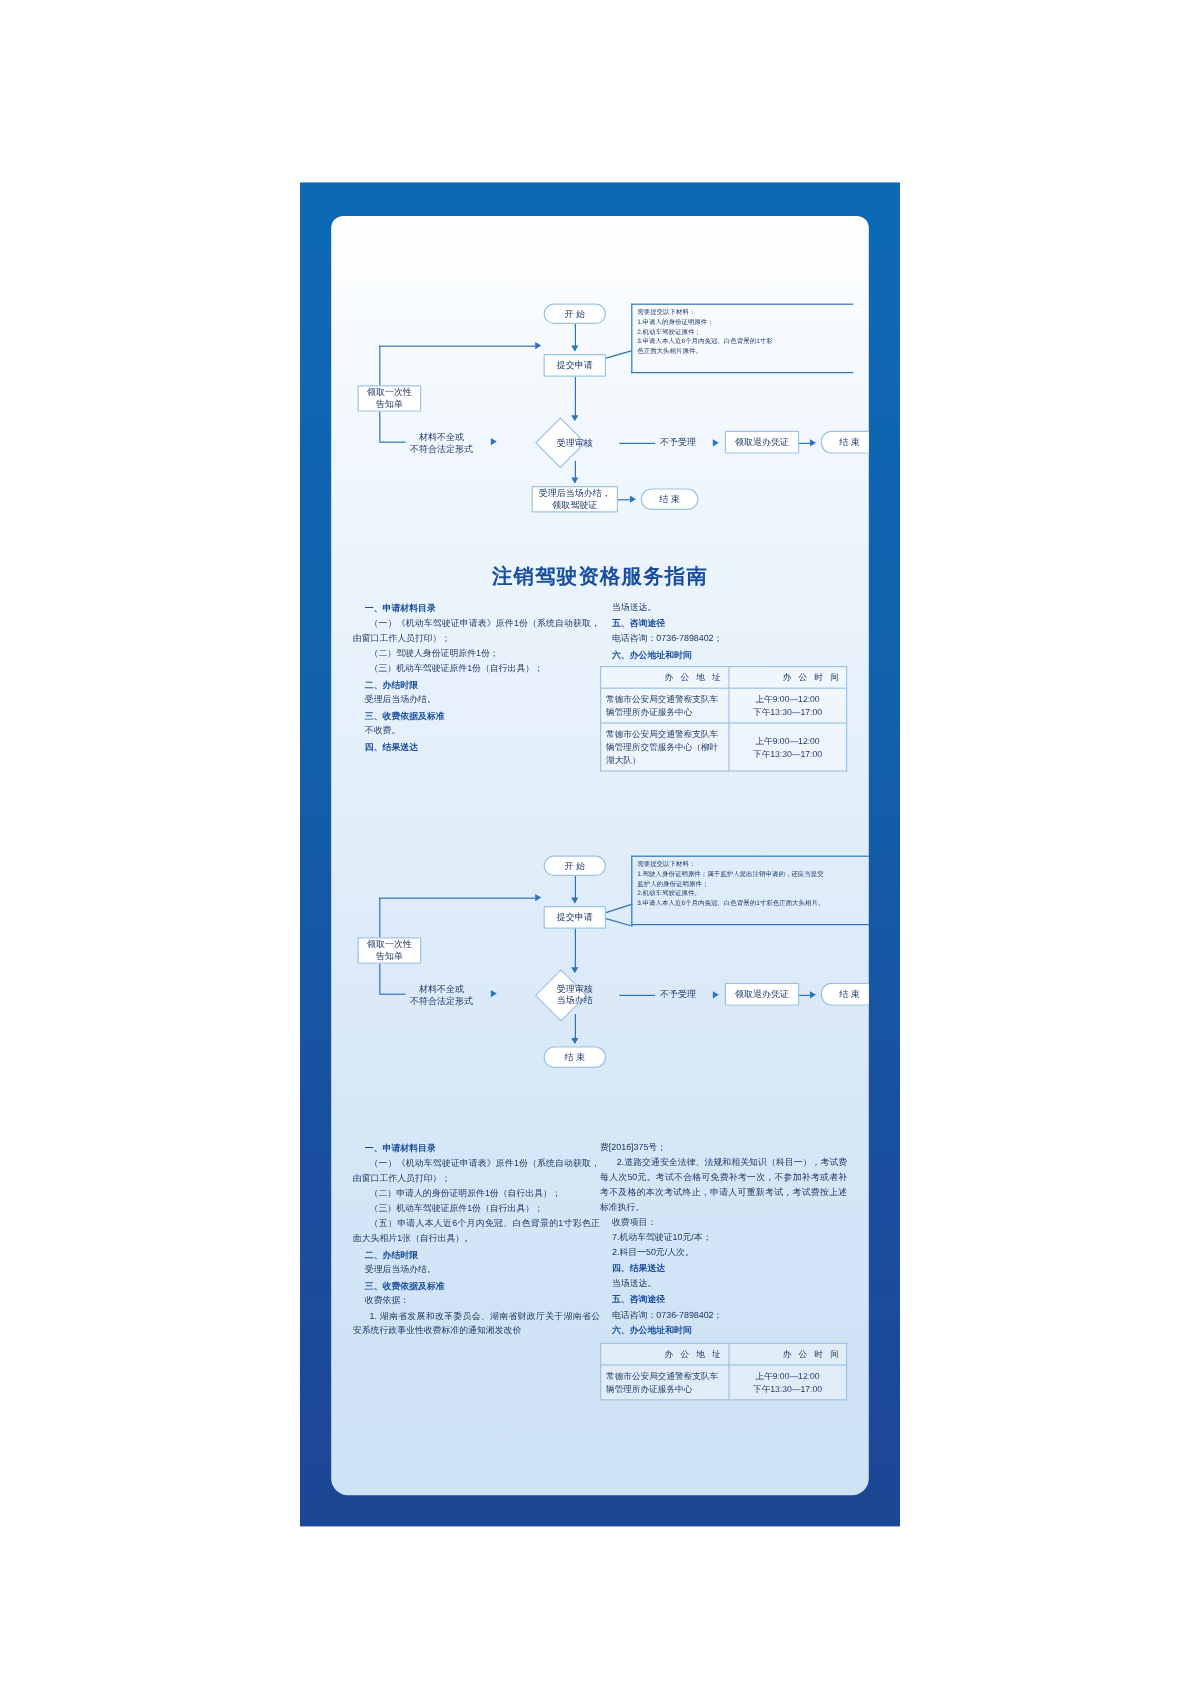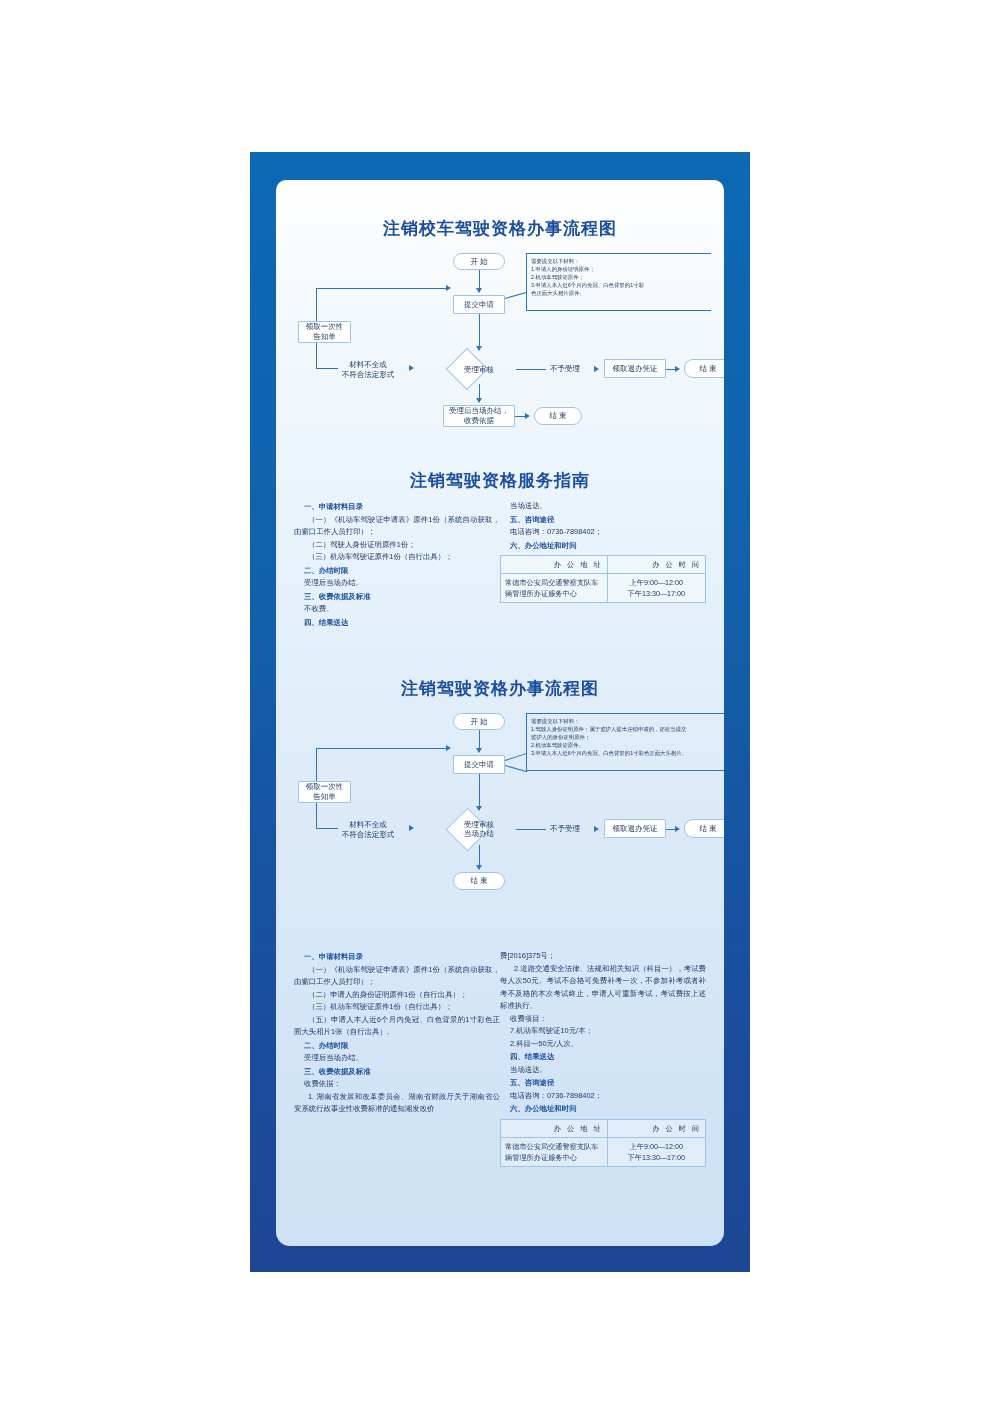--- a/index.html
+++ b/index.html
@@ -72,23 +72,20 @@
   table.office th{text-align:right;font-weight:normal;letter-spacing:2px;}
   table.office td.addr{text-align:left;}
   table.office td.time{text-align:center;}
 </style>
 </head>
 <body>
 
 <div class="poster-frame">
   <div class="poster-inner">
 
-    <div style="position:absolute;left:0;top:38px;width:100%;">
-      <div class="sec-title">注销校车驾驶资格办事流程图</div>
-    </div>
 
     <div class="flow" style="position:absolute;left:0;top:68px;width:100%;height:165px;">
 
       <div class="node round" style="left:177px;top:5px;width:52px;height:17px;">开 始</div>
 
       <div class="ln v" style="left:203px;top:22px;height:22px;"></div>
       <div class="arr down" style="left:200px;top:40px;"></div>
 
       <div class="node plain" style="left:177px;top:47px;width:52px;height:19px;">提交申请</div>
 
@@ -132,21 +129,21 @@
 
       <div class="node plain" style="left:328px;top:111px;width:62px;height:19px;">领取退办凭证</div>
       <div class="ln h" style="left:390px;top:121px;width:9px;"></div>
       <div class="arr right" style="left:399px;top:118px;"></div>
       <div class="node round" style="left:408px;top:111px;width:48px;height:19px;">结 束</div>
 
       <div class="ln v" style="left:203px;top:136px;height:18px;"></div>
       <div class="arr down" style="left:200px;top:150px;"></div>
       <div class="node plain" style="left:167px;top:157px;width:72px;height:22px;flex-direction:column;">
         <span>受理后当场办结，</span>
-        <span>收费依据</span>
+        <span>领取驾驶证</span>
       </div>
       <div class="ln h" style="left:239px;top:168px;width:10px;"></div>
       <div class="arr right" style="left:249px;top:165px;"></div>
       <div class="node round" style="left:258px;top:159px;width:48px;height:18px;">结 束</div>
     </div>
 
     <div style="position:absolute;left:0;top:290px;width:100%;">
       <div class="sec-title">注销驾驶资格服务指南</div>
     </div>
 
@@ -173,28 +170,32 @@
             <th style="width:52%;">办 公 地 址</th>
             <th>办 公 时 间</th>
           </tr>
           <tr>
             <td class="addr">常德市公安局交通警察支队车辆管理所办证服务中心</td>
             <td class="time">
               <div>上午9:00—12:00</div>
               <div>下午13:30—17:00</div>
             </td>
           </tr>
+          <tr>
+            <td class="addr">常德市公安局交通警察支队车辆管理所交管服务中心（柳叶湖大队）</td>
+            <td class="time">
+              <div>上午9:00—12:00</div>
+              <div>下午13:30—17:00</div>
+            </td>
+          </tr>
         </tbody>
           </table>
       </div>
     </div>
 
-    <div style="position:absolute;left:0;top:498px;width:100%;">
-      <div class="sec-title">注销驾驶资格办事流程图</div>
-    </div>
 
     <div class="flow" style="position:absolute;left:0;top:528px;width:100%;height:170px;">
 
       <div class="node round" style="left:177px;top:5px;width:52px;height:17px;">开 始</div>
       <div class="ln v" style="left:203px;top:22px;height:22px;"></div>
       <div class="arr down" style="left:200px;top:40px;"></div>
 
       <div class="node plain" style="left:177px;top:47px;width:52px;height:19px;">提交申请</div>
 
       <div class="memo" style="left:250px;top:5px;width:205px;height:58px;">

